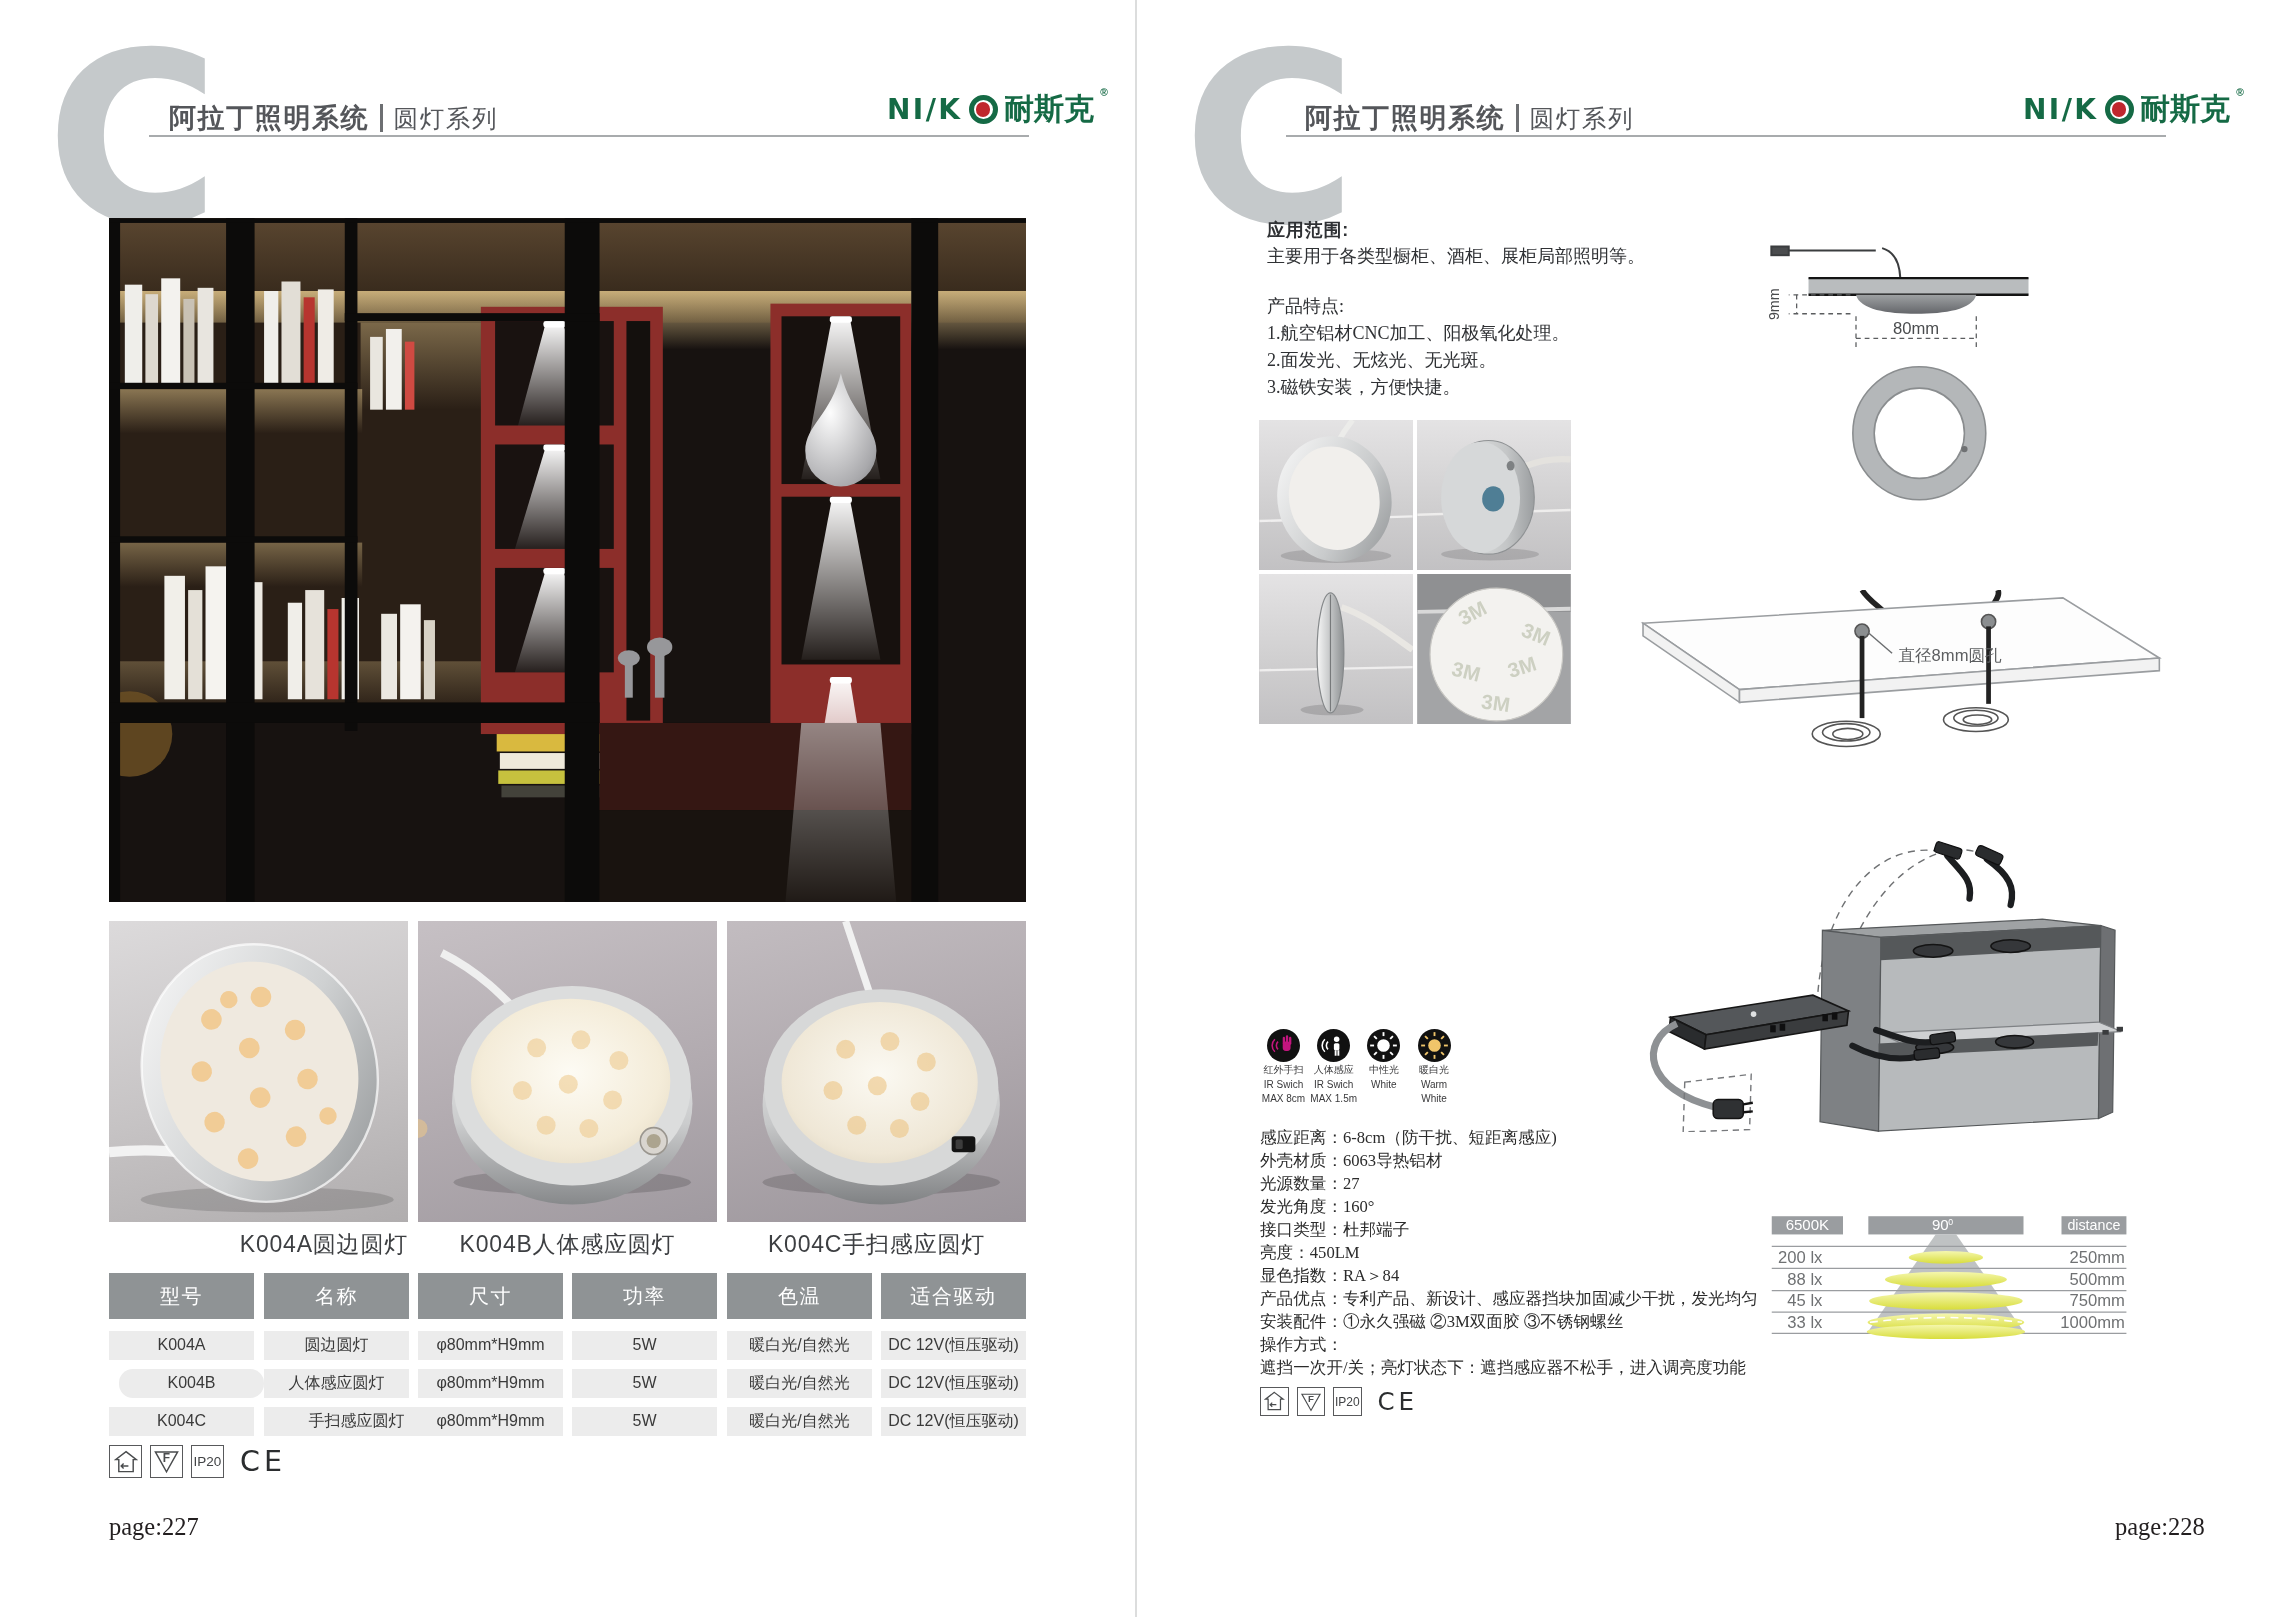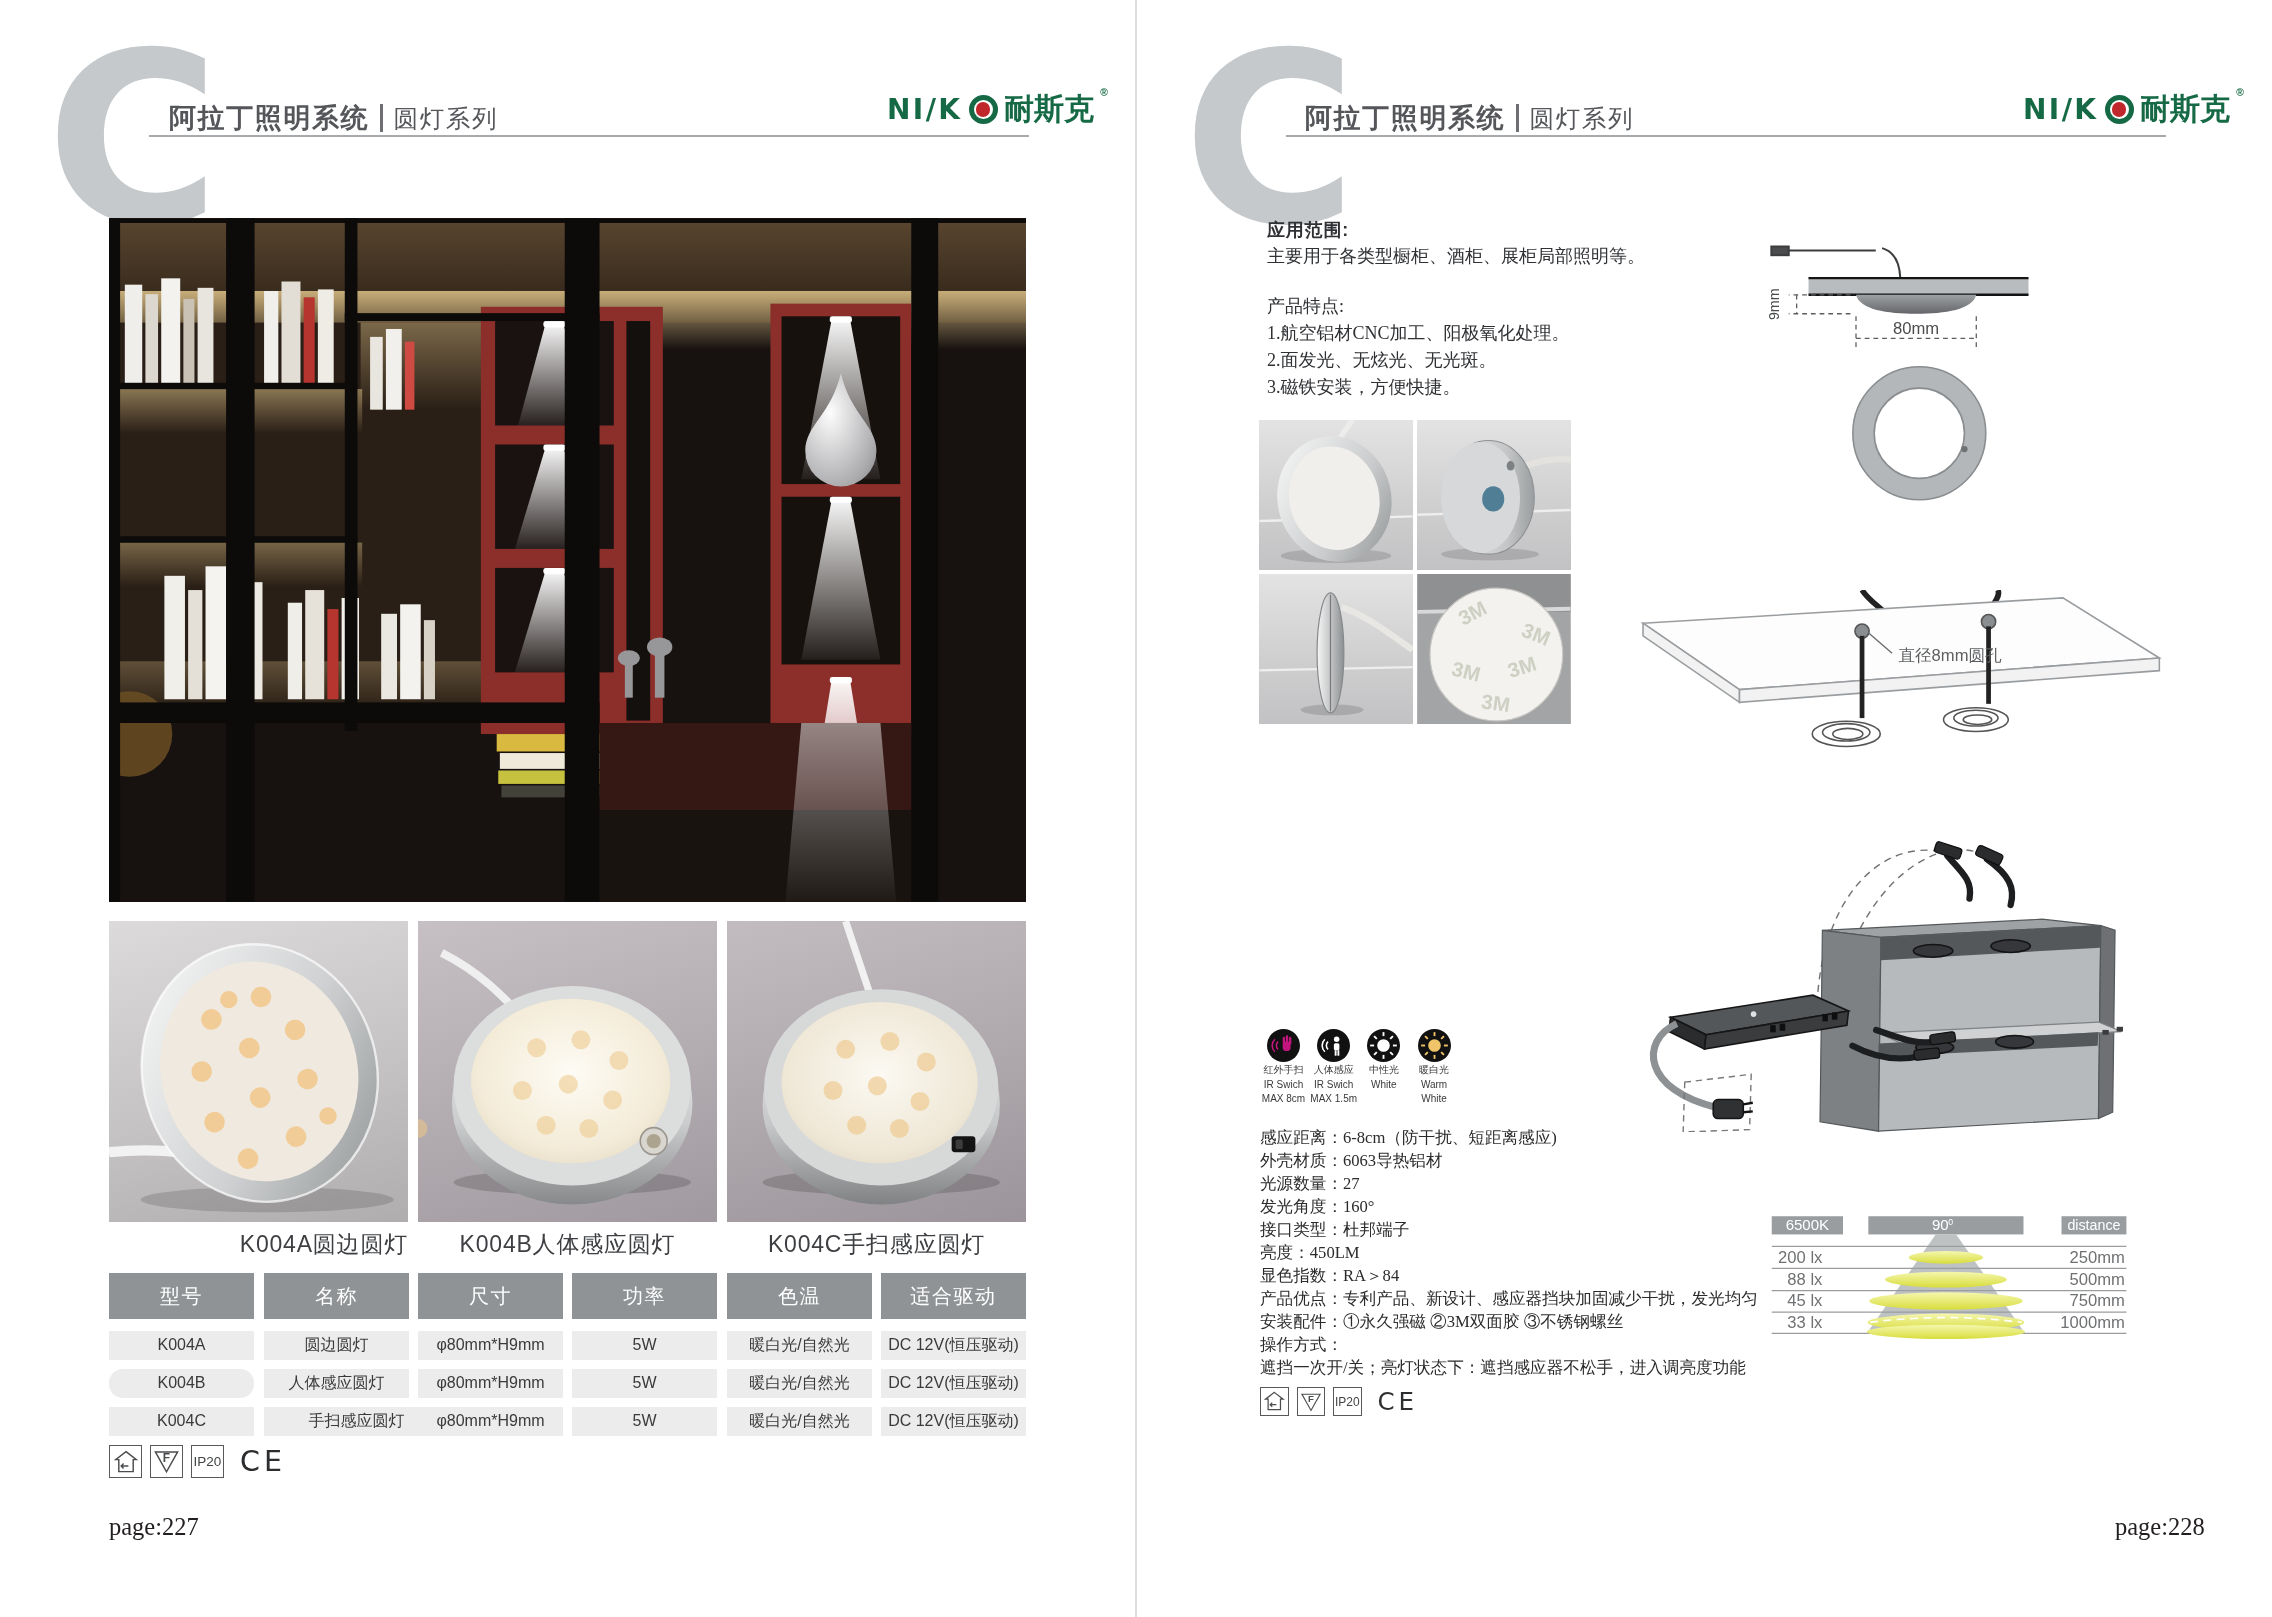--- a/index.html
+++ b/index.html
@@ -309,21 +309,21 @@
   <div class="thead-cell" style="left:727px;">色温</div>
   <div class="thead-cell" style="left:881px;">适合驱动</div>
 
   <div class="tcell" style="left:109px;top:1331px;">K004A</div>
   <div class="tcell" style="left:264px;top:1331px;">圆边圆灯</div>
   <div class="tcell" style="left:418px;top:1331px;">φ80mm*H9mm</div>
   <div class="tcell" style="left:572px;top:1331px;">5W</div>
   <div class="tcell" style="left:727px;top:1331px;">暖白光/自然光</div>
   <div class="tcell" style="left:881px;top:1331px;">DC 12V(恒压驱动)</div>
 
-  <div class="tcell" style="left:109px;top:1369px;border-radius:14px;">K004B</div>
+  <div class="tcell" style="left:119px;top:1369px;border-radius:14px;">K004B</div>
   <div class="tcell" style="left:264px;top:1369px;">人体感应圆灯</div>
   <div class="tcell" style="left:418px;top:1369px;">φ80mm*H9mm</div>
   <div class="tcell" style="left:572px;top:1369px;">5W</div>
   <div class="tcell" style="left:727px;top:1369px;">暖白光/自然光</div>
   <div class="tcell" style="left:881px;top:1369px;">DC 12V(恒压驱动)</div>
 
   <div class="tcell" style="left:109px;top:1407px;">K004C</div>
   <div class="tcell" style="left:264px;top:1407px;padding-left:20px;">手扫感应圆灯</div>
   <div class="tcell" style="left:418px;top:1407px;">φ80mm*H9mm</div>
   <div class="tcell" style="left:572px;top:1407px;">5W</div>

